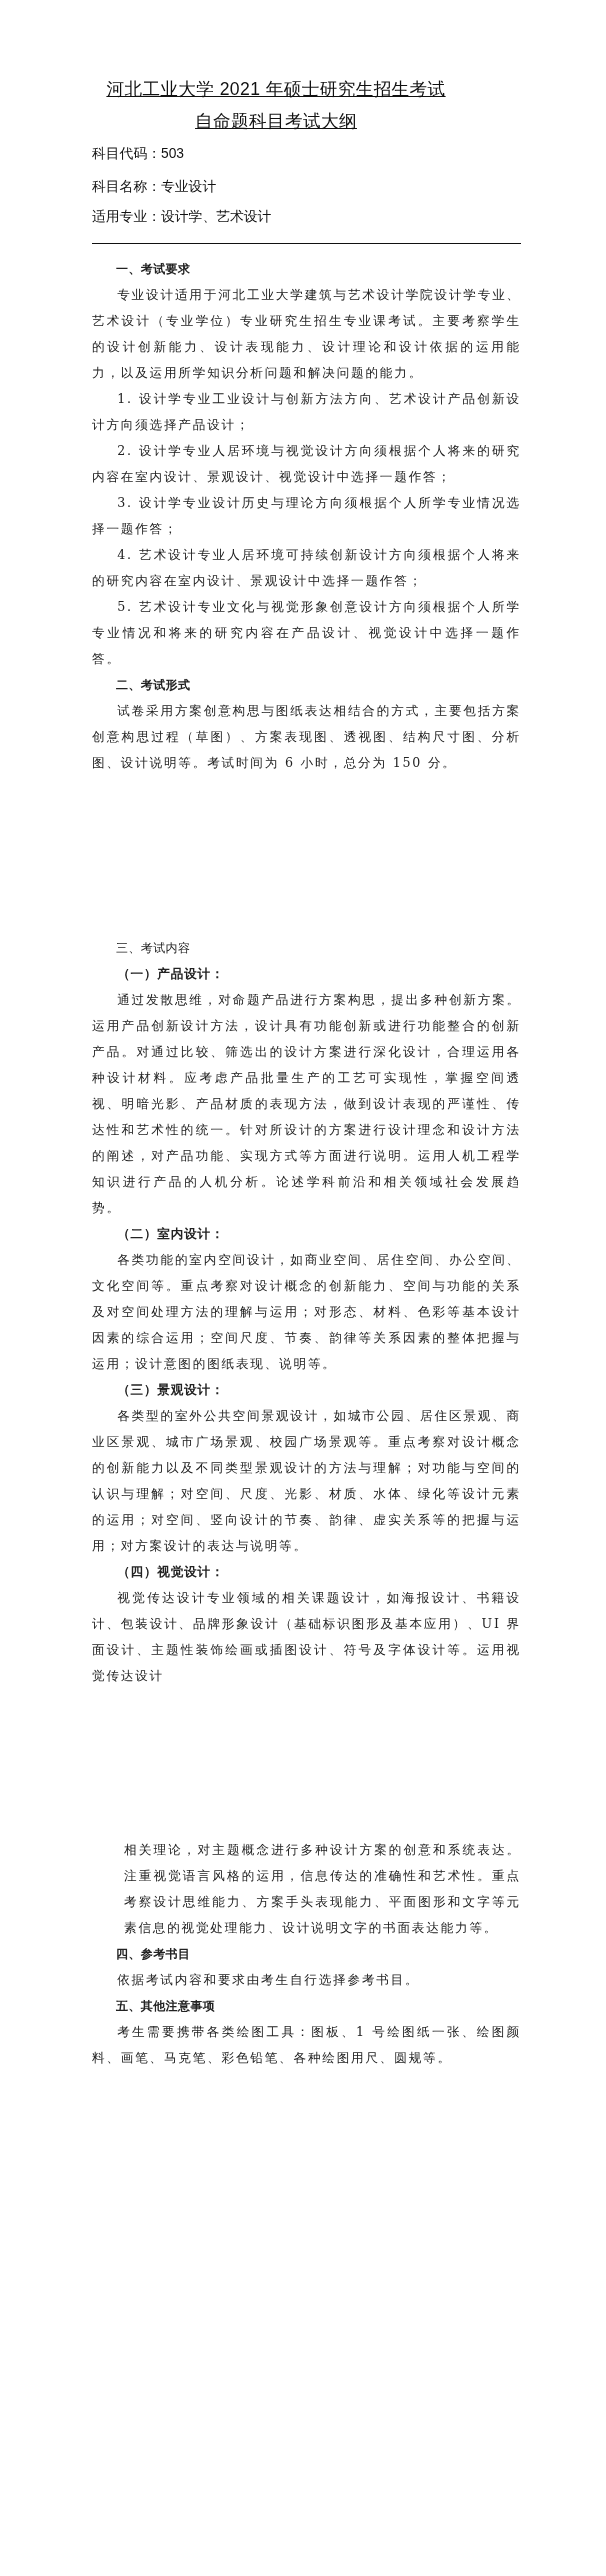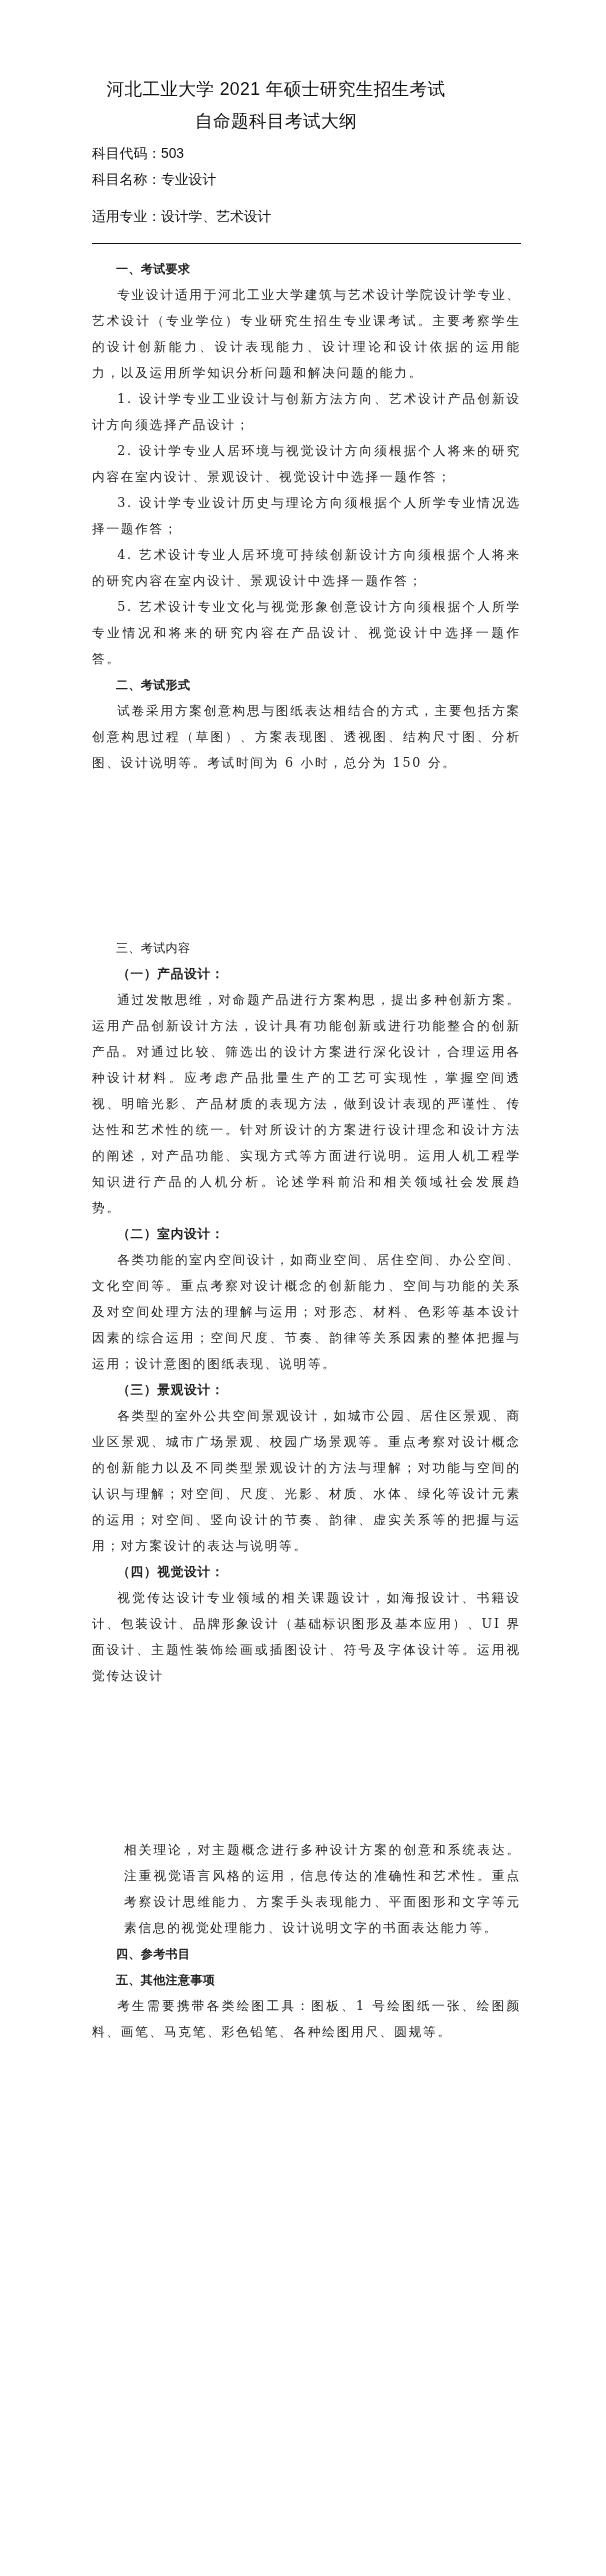--- a/index.html
+++ b/index.html
@@ -1,36 +1,36 @@
 <!DOCTYPE html>
 <html style="font-size:12.2px"><head>
 <meta charset="utf-8">
 <style>
   html, body { margin:0; padding:0; background:#ffffff; }
   body { width:607px; height:2576px; position:relative; overflow:hidden; color:#111; }
   .title { position:absolute; left:0; width:552px; text-align:center;
-           font-family:"Liberation Sans","DejaVu Sans",sans-serif; font-size:17.6px; color:#111; letter-spacing:0.4px; }
+           font-family:"Liberation Sans","DejaVu Sans",sans-serif; font-size:17.6px; color:#111; letter-spacing:0.4px;text-decoration:underline; }
   .meta { position:absolute; left:92px; font-family:"Liberation Sans","DejaVu Sans",sans-serif; font-size:13.8px; color:#111; }
   .rule { position:absolute; left:92px; width:429px; height:0.8px; background:#111; }
   .body { position:absolute; left:92px; width:429px; font-family:"DejaVu Serif","Liberation Serif",serif;
           font-size:12.6px; line-height:26px; color:#222; letter-spacing:1.8px; text-align:justify; }
   .body p { margin:0; text-indent:2em; }
   .body p.noindent { text-indent:0;margin-left:32px; }
   .h1 { font-family:"Liberation Sans","DejaVu Sans",sans-serif; font-weight:bold; letter-spacing:0.4px; text-indent:2em; font-size:12px; }
   .h1.light { font-weight:normal; }
   .h2 { font-family:Liberation Sans, sans-serif; font-weight:bold; text-indent:1.6em; letter-spacing:0.8px; }
 </style>
 </head>
 <body>
 
 <div class="title" style="top:77px;">河北工业大学 2021 年硕士研究生招生考试</div>
 <div class="title" style="top:109px;">自命题科目考试大纲</div>
 
 <div class="meta" style="top:145px;">科目代码：503</div>
-<div class="meta" style="top:171px;text-align:center;">科目名称：专业设计</div>
+<div class="meta" style="top:178px;text-align:center;">科目名称：专业设计</div>
 <div class="meta" style="top:208px;">适用专业：设计学、艺术设计</div>
 
 <div class="rule" style="top:243px;"></div>
 
 <div class="body" style="top:256px;">
   <p class="h1">一、考试要求</p>
   <p>专业设计适用于河北工业大学建筑与艺术设计学院设计学专业、艺术设计（专业学位）专业研究生招生专业课考试。主要考察学生的设计创新能力、设计表现能力、设计理论和设计依据的运用能力，以及运用所学知识分析问题和解决问题的能力。</p>
   <p>1. 设计学专业工业设计与创新方法方向、艺术设计产品创新设计方向须选择产品设计；</p>
   <p>2. 设计学专业人居环境与视觉设计方向须根据个人将来的研究内容在室内设计、景观设计、视觉设计中选择一题作答；</p>
   <p>3. 设计学专业设计历史与理论方向须根据个人所学专业情况选择一题作答；</p>
@@ -48,16 +48,17 @@
   <p>各类功能的室内空间设计，如商业空间、居住空间、办公空间、文化空间等。重点考察对设计概念的创新能力、空间与功能的关系及对空间处理方法的理解与运用；对形态、材料、色彩等基本设计因素的综合运用；空间尺度、节奏、韵律等关系因素的整体把握与运用；设计意图的图纸表现、说明等。</p>
   <p class="h2">（三）景观设计：</p>
   <p>各类型的室外公共空间景观设计，如城市公园、居住区景观、商业区景观、城市广场景观、校园广场景观等。重点考察对设计概念的创新能力以及不同类型景观设计的方法与理解；对功能与空间的认识与理解；对空间、尺度、光影、材质、水体、绿化等设计元素的运用；对空间、竖向设计的节奏、韵律、虚实关系等的把握与运用；对方案设计的表达与说明等。</p>
   <p class="h2">（四）视觉设计：</p>
   <p>视觉传达设计专业领域的相关课题设计，如海报设计、书籍设计、包装设计、品牌形象设计（基础标识图形及基本应用）、UI 界面设计、主题性装饰绘画或插图设计、符号及字体设计等。运用视觉传达设计</p>
 </div>
 
 <div class="body" style="top:1837px;">
   <p class="noindent">相关理论，对主题概念进行多种设计方案的创意和系统表达。注重视觉语言风格的运用，信息传达的准确性和艺术性。重点考察设计思维能力、方案手头表现能力、平面图形和文字等元素信息的视觉处理能力、设计说明文字的书面表达能力等。</p>
   <p class="h1">四、参考书目</p>
+  <p>依据考试内容和要求由考生自行选择参考书目。</p>
   <p class="h1">五、其他注意事项</p>
   <p>考生需要携带各类绘图工具：图板、1 号绘图纸一张、绘图颜料、画笔、马克笔、彩色铅笔、各种绘图用尺、圆规等。</p>
 </div>
 
 
 </body></html>

